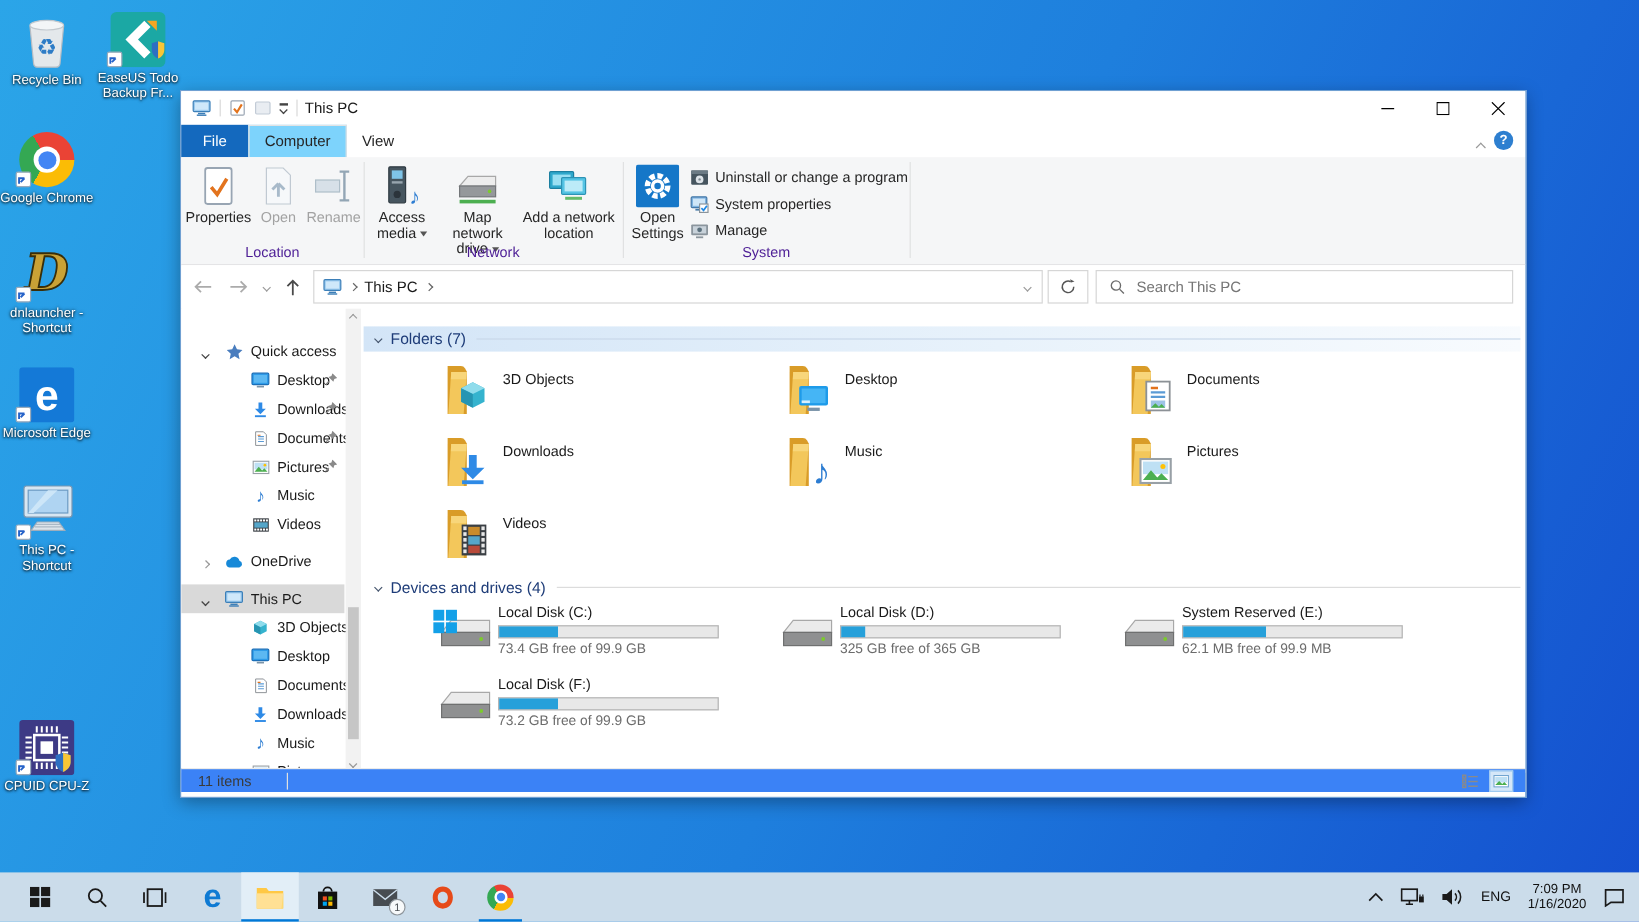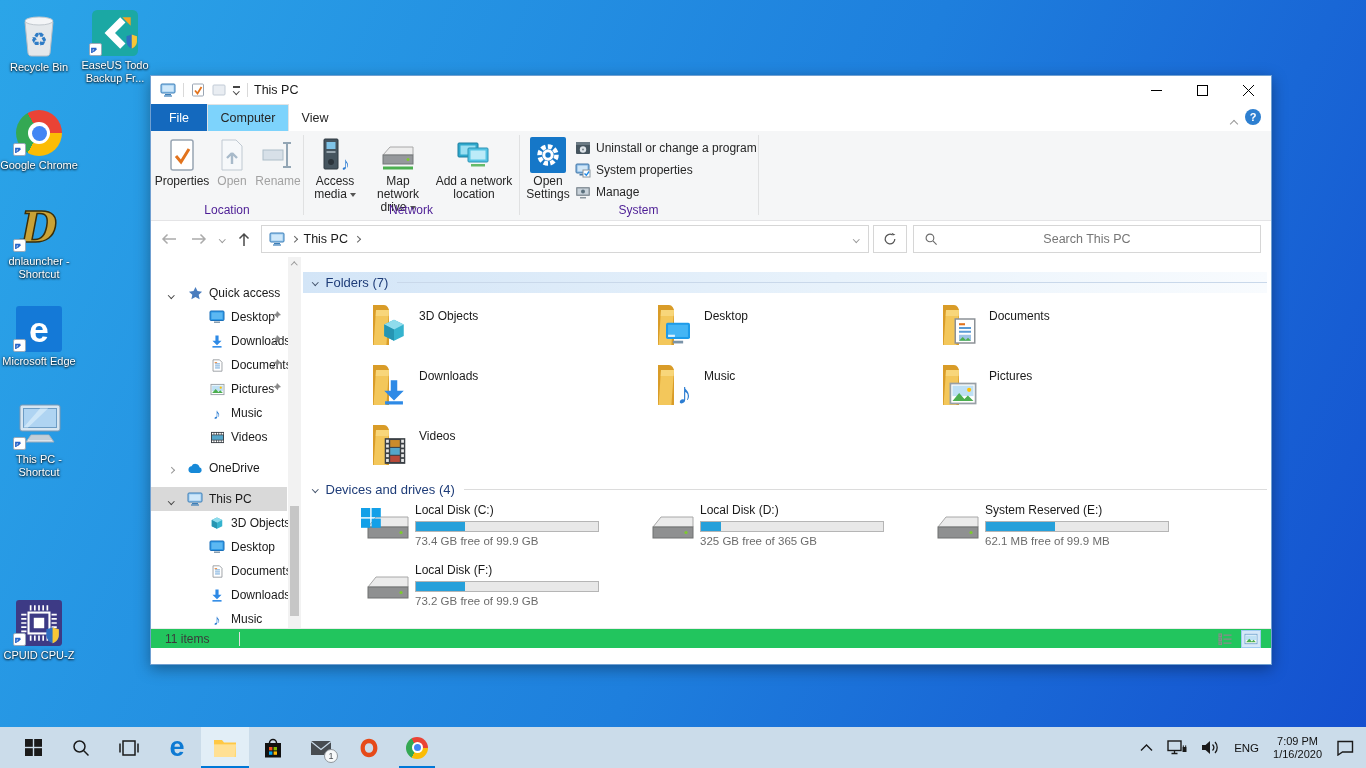--- a/index.html
+++ b/index.html
@@ -50,21 +50,21 @@
   .glabel { position:absolute; bottom:3px; font-size:12px; color:#4c1d95; text-align:center; }
   .dd-chev { display:inline-block; width:0; height:0; border-left:3.5px solid transparent; border-right:3.5px solid transparent; border-top:4px solid #555; margin-left:3px; vertical-align:middle; }
 
   
   .addr { position:absolute; left:0; top:145px; right:0; height:36px; background:#fff; }
   .navbtn { position:absolute; top:3px; width:28px; height:30px; display:flex; align-items:center; justify-content:center; }
   .crumbbox { position:absolute; left:110px; top:4px; width:608px; height:28px; border:1px solid #D6D6D6; display:flex; align-items:center; padding-left:7px; gap:7px; font-size:12.5px; color:#1a1a1a; }
   .crumb-dd { position:absolute; right:0; top:0; width:24px; height:26px; display:flex; align-items:center; justify-content:center; }
   .refbtn { position:absolute; left:722px; top:4px; width:34px; height:28px; border:1px solid #D6D6D6; display:flex; align-items:center; justify-content:center; }
   .searchbox { position:absolute; left:762px; top:4px; width:348px; height:28px; border:1px solid #D6D6D6; display:flex; align-items:center; padding-left:10px; gap:9px; }
-  .searchbox input { border:none; outline:none; font-size:12.5px; width:280px; font-family:"Liberation Sans",sans-serif;text-align:center; }
+  .searchbox input { border:none; outline:none; font-size:12.5px; width:280px; font-family:"Liberation Sans",sans-serif; }
   .searchbox input::placeholder { color:#767676; opacity:1; }
 
   
   .nav { position:absolute; left:0; top:181px; width:150px; bottom:20px; background:#fff; overflow:hidden; }
   .nrow { position:absolute; left:0; width:136px; height:24px; display:flex; align-items:center; font-size:12px; color:#1a1a1a; white-space:nowrap; }
   .nrow .nchev { position:absolute; left:18px; }
   .nrow .nico { position:absolute; display:flex; width:16px; justify-content:center; }
   .nrow .ntxt { position:absolute; }
   .nrow .pin { position:absolute; right:6px; }
   .nrow.top .nico { left:36px; } .nrow.top .ntxt { left:58px; }
@@ -90,21 +90,21 @@
   .dtile { position:absolute; width:280px; height:56px; }
   .dtile .dico { position:absolute; left:2px; top:9px; }
   .winlogo { position:absolute; left:-2px; top:-4px; }
   .dinfo { position:absolute; left:54px; top:0; width:186px; }
   .dname { font-size:12px; color:#1a1a1a; white-space:nowrap; }
   .dbar { margin-top:4px; width:184px; height:11px; border:1px solid #B5B5B5; background:#E8E8E8; }
   .dfill { height:100%; background:#26A0DA; }
   .dfree { margin-top:3px; font-size:11.5px; color:#6B6B6B; white-space:nowrap; }
 
   
-  .statusbar { position:absolute; left:0; right:0; bottom:16px; height:20px; background:#22c55e; border-top:1px solid #EBEBEB; font-size:12px; color:#3a3a3a; }
+  .statusbar { position:absolute; left:0; right:0; bottom:4px; height:20px; background:#3b82f6; border-top:1px solid #EBEBEB; font-size:12px; color:#3a3a3a; }
   .stat-sep { position:absolute; left:88px; top:3px; height:14px; width:1px; background:#E0E0E0; }
   .viewtog { position:absolute; top:1px; width:20px; height:18px; display:flex; align-items:center; justify-content:center; }
   .viewtog.sel { background:#D5E7F8; border:1px solid #9ECAF0; }
 
   
   .taskbar { position:absolute; left:0; bottom:0; width:100%; height:41px; background:#CBDCEA; display:flex; align-items:stretch; padding-left:9px; }
   .tb-btn { width:48px; display:flex; align-items:center; justify-content:center; position:relative; }
   .tb-btn.active { background:#E2EEF7; }
   .tb-btn.active::after, .tb-btn.running::after { content:""; position:absolute; bottom:0; left:6px; right:6px; height:2px; background:#0078D7; }
   .tb-btn.active::after { left:0; right:0; }

